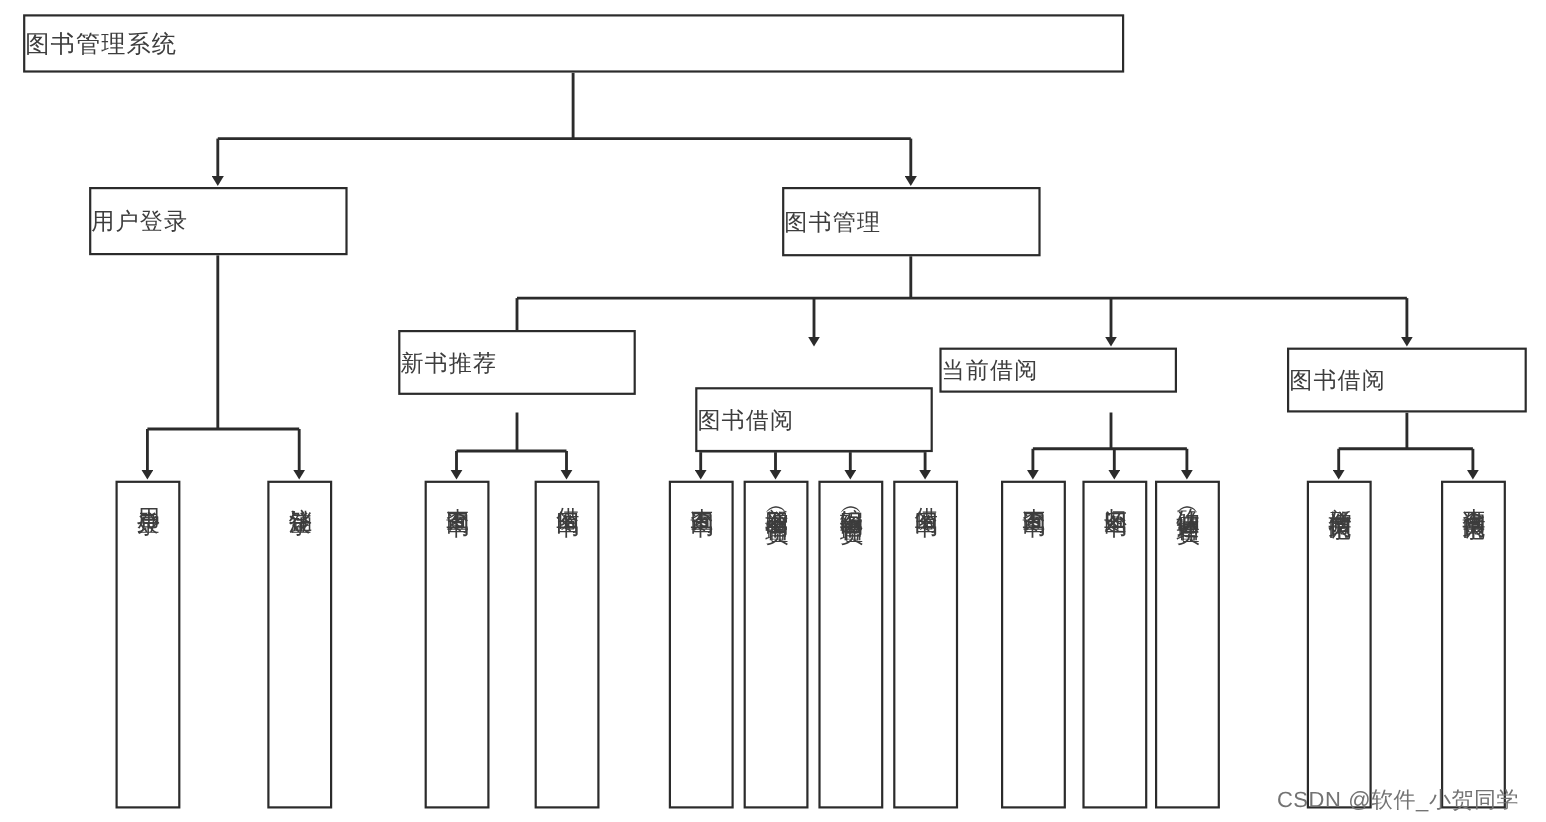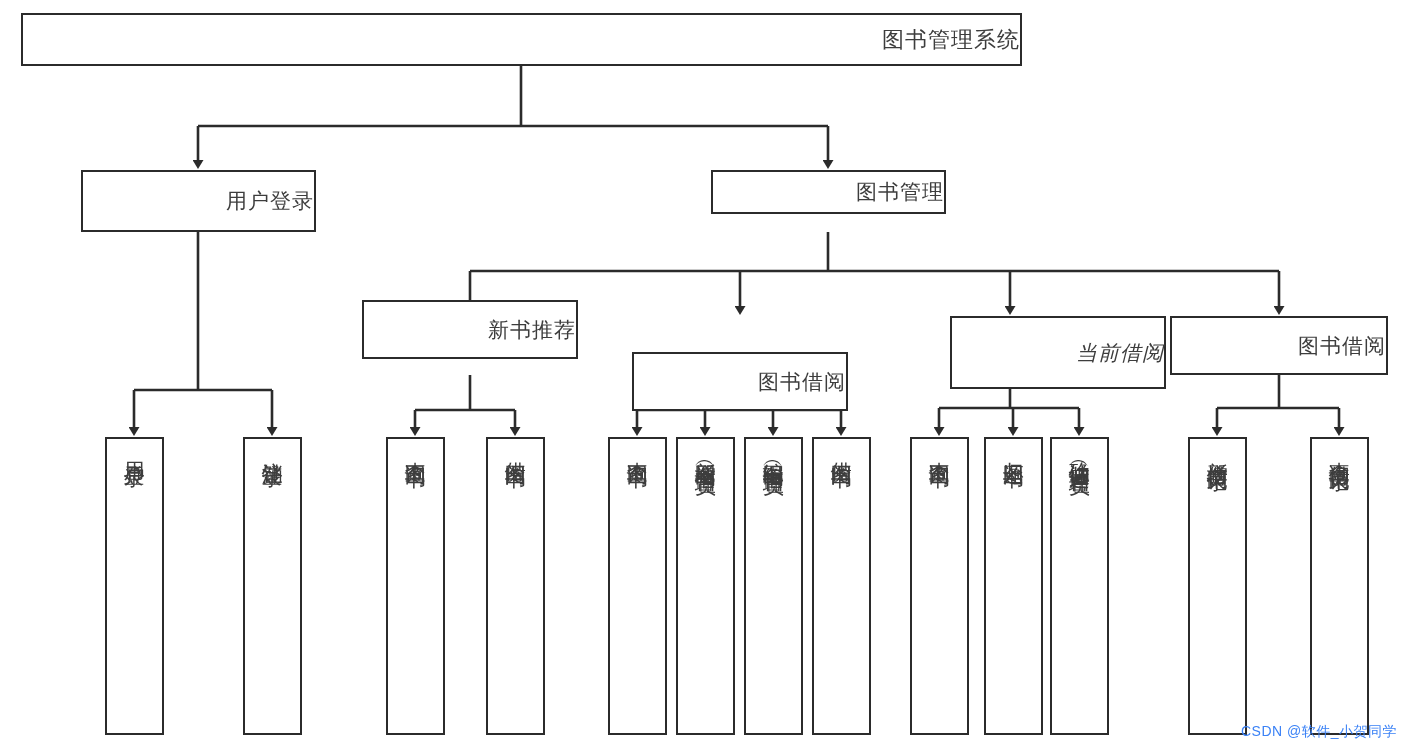--- a/index.html
+++ b/index.html
@@ -26,21 +26,21 @@
     height: 747px;
     pointer-events: none;
   }
   .node {
     position: absolute;
     box-sizing: border-box;
     background: #ffffff;
     border: 2px solid #2b2b2b;
     display: flex;
     align-items: center;
-    justify-content: flex-end;
+    justify-content: flex-start;
     color: #3d3d3d;
   }
   .node.level-root,
   .node.level-2,
   .node.level-3 {
     font-size: 21px;
     letter-spacing: 1px;
     white-space: nowrap;
   }
   .node.level-root { font-size: 22px; }
@@ -53,24 +53,24 @@
     writing-mode: vertical-rl;
     text-orientation: upright;
     font-size: 21px;
     line-height: 1.30;
     letter-spacing: 2px;
     color: #3d3d3d;
     white-space: nowrap;
   }
   .watermark {
     position: absolute;
-    right: 8px;
+    right: 24px;
     bottom: 6px;
-    font-size: 14px;
-    color: #3b82f6;
+    font-size: 20px;
+    color: #737373;
     letter-spacing: 0.5px;
     white-space: nowrap;
     user-select: none;
   }
 </style>
 </head>
 <body>
 
 <div id="canvas">
 
@@ -117,30 +117,30 @@
       </g>
   </svg>
 
   <div id="nodes">
       <div class="node level-root" style="left: 21px; top: 13px; width: 1001px; height: 53px;">
         <span>图书管理系统</span>
       </div>
       <div class="node level-2" style="left: 81px; top: 170px; width: 235px; height: 62px;">
         <span>用户登录</span>
       </div>
-      <div class="node level-2" style="left: 711px; top: 170px; width: 235px; height: 44px;">
+      <div class="node level-2" style="left: 711px; top: 170px; width: 235px; height: 63px;">
         <span>图书管理</span>
       </div>
       <div class="node level-3" style="left: 362px; top: 300px; width: 216px; height: 59px;">
         <span>新书推荐</span>
       </div>
       <div class="node level-3" style="left: 632px; top: 316px; width: 216px; height: 59px; margin-top: 36px;">
         <span>图书借阅</span>
       </div>
-      <div class="node level-3" style="left: 950px; top: 316px; width: 216px; height: 73px; font-style: italic;">
+      <div class="node level-3" style="left: 854px; top: 316px; width: 216px; height: 41px;">
         <span>当前借阅</span>
       </div>
       <div class="node level-3" style="left: 1170px; top: 316px; width: 218px; height: 59px;">
         <span>图书借阅</span>
       </div>
       <div class="node leaf" style="left: 105px; top: 437px; width: 59px; height: 298px;">
         <span class="leaf-text">用户登录</span>
       </div>
       <div class="node leaf" style="left: 243px; top: 437px; width: 59px; height: 298px;">
         <span class="leaf-text">注销登录</span>

